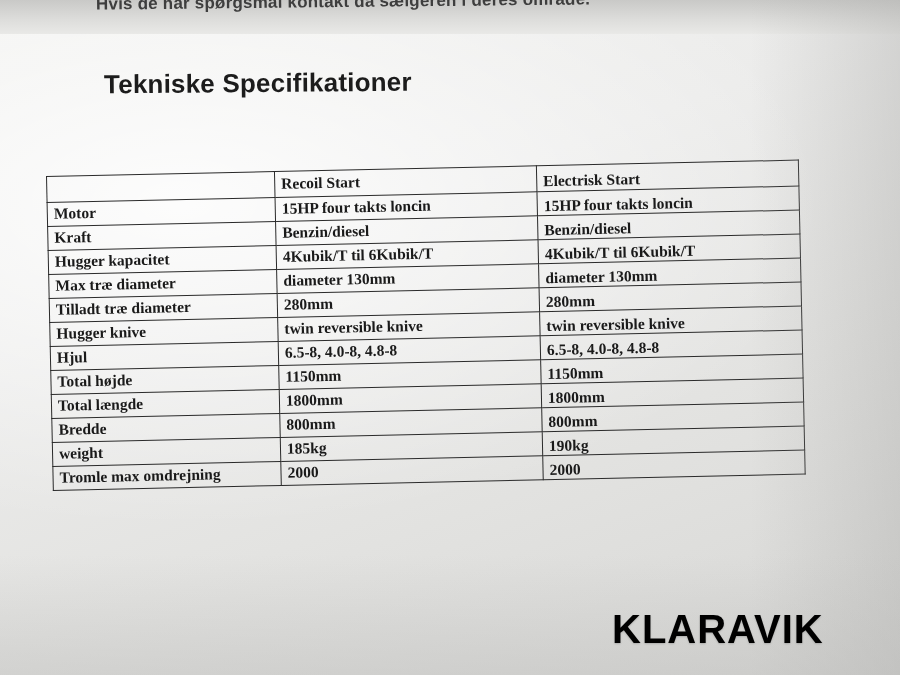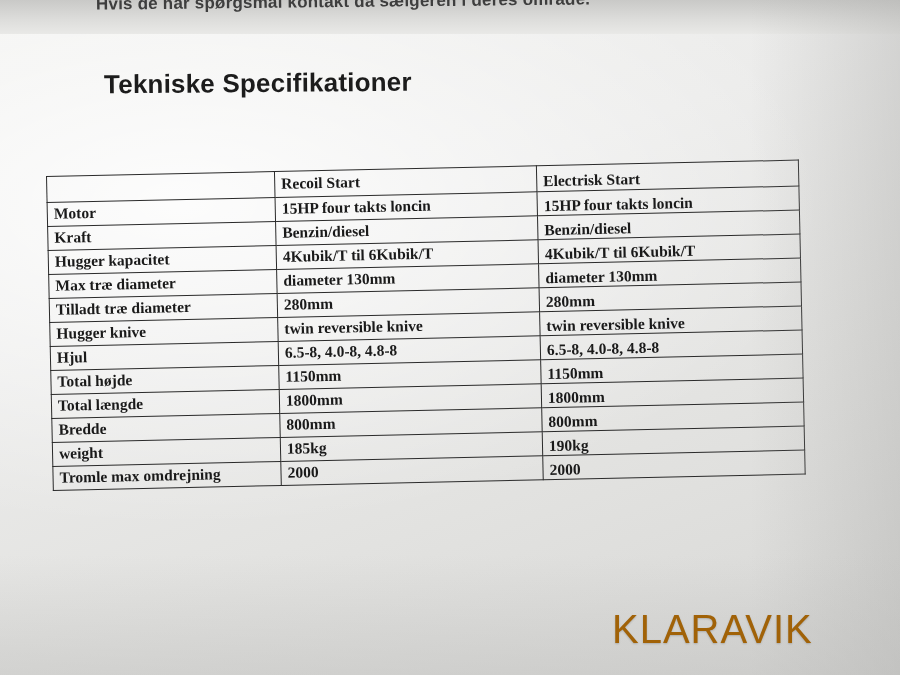--- a/index.html
+++ b/index.html
@@ -111,24 +111,24 @@
   
   td.colc { position: relative; }
   td.colc .inner { display: block; position: relative; top: 3px; }
 
   
   #watermark {
     position: absolute;
     left: 612px;
     top: 607px;
     font-family: "Liberation Sans", sans-serif;
-    font-weight: normal;
+    font-weight: bold;
     font-size: 40px;
     letter-spacing: 1px;
-    color: #a16207;
+    color: #000000;
     text-shadow: 0 1px 2px rgba(0,0,0,0.18);
     user-select: none;
   }
 </style>
 </head>
 <body>
 
 <div id="page">
   <div id="paper"></div>
   <div id="shade-top"></div>

